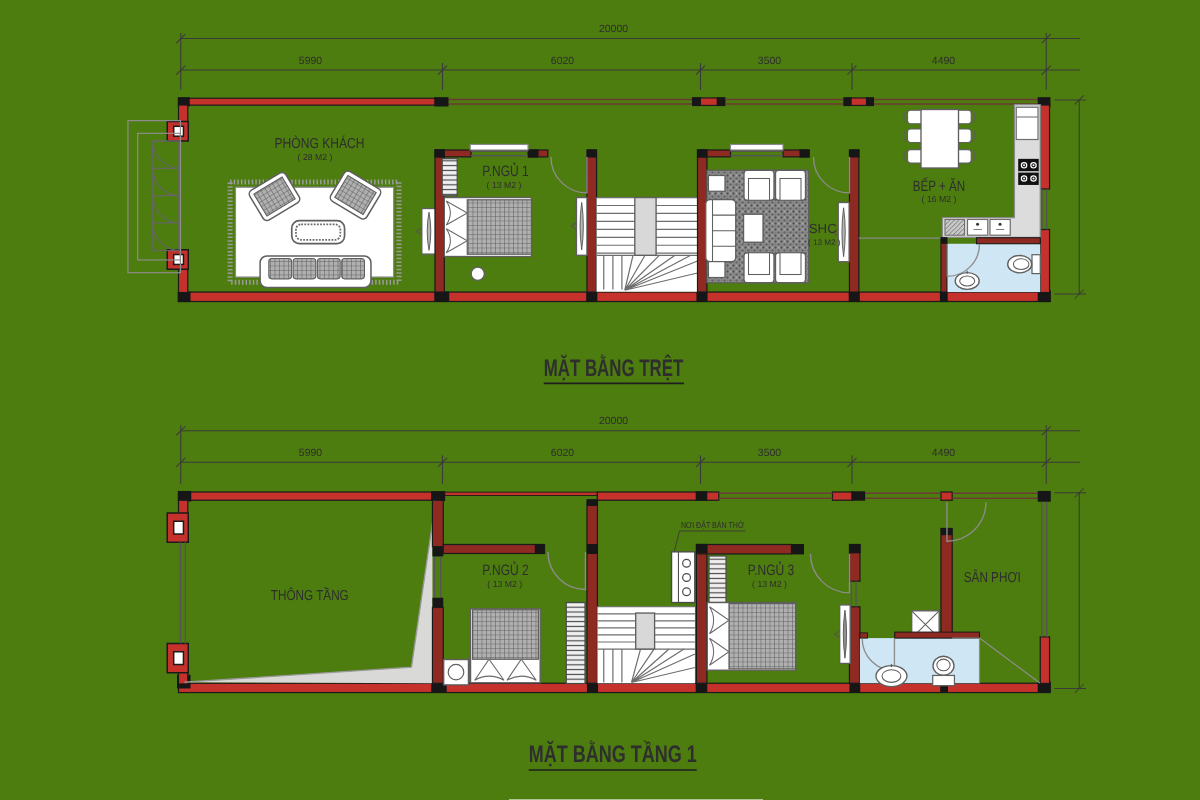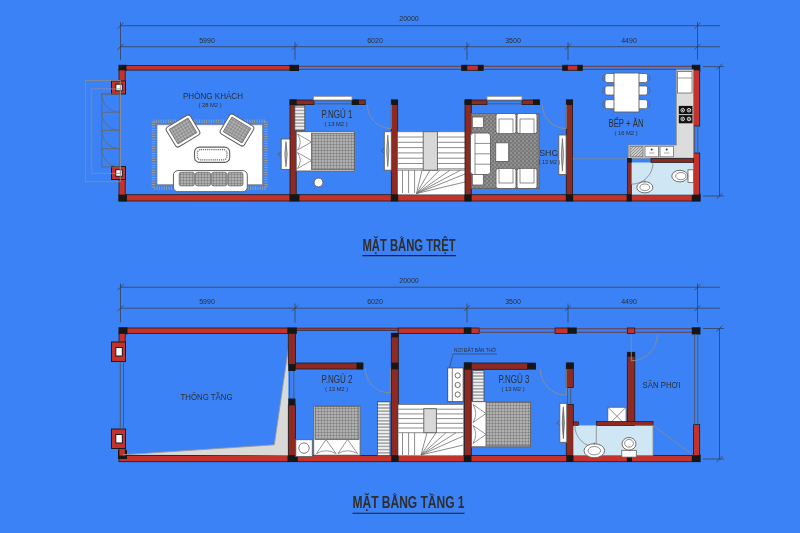--- a/index.html
+++ b/index.html
@@ -1,16 +1,16 @@
 <!DOCTYPE html>
 <html><head>
 <meta charset="utf-8">
 <style>
 html,body{margin:0;padding:0;background:#fff;}
-#page{position:relative;width:800px;height:533px;background:#3b82f6;overflow:hidden;
+#page{position:relative;width:800px;height:533px;background:#4d7c0f;overflow:hidden;
 font-family:"Liberation Sans", sans-serif;}
 svg text{font-family:"Liberation Sans", sans-serif;fill:#2e2e2e;}
 </style>
 </head>
 <body>
 <div id="page">
 <svg width="800" height="533" viewBox="0 0 800 533">
 <defs>
 <pattern id="grid" width="3" height="3" patternUnits="userSpaceOnUse">
 <rect width="3" height="3" fill="#b0b0b0"></rect>

